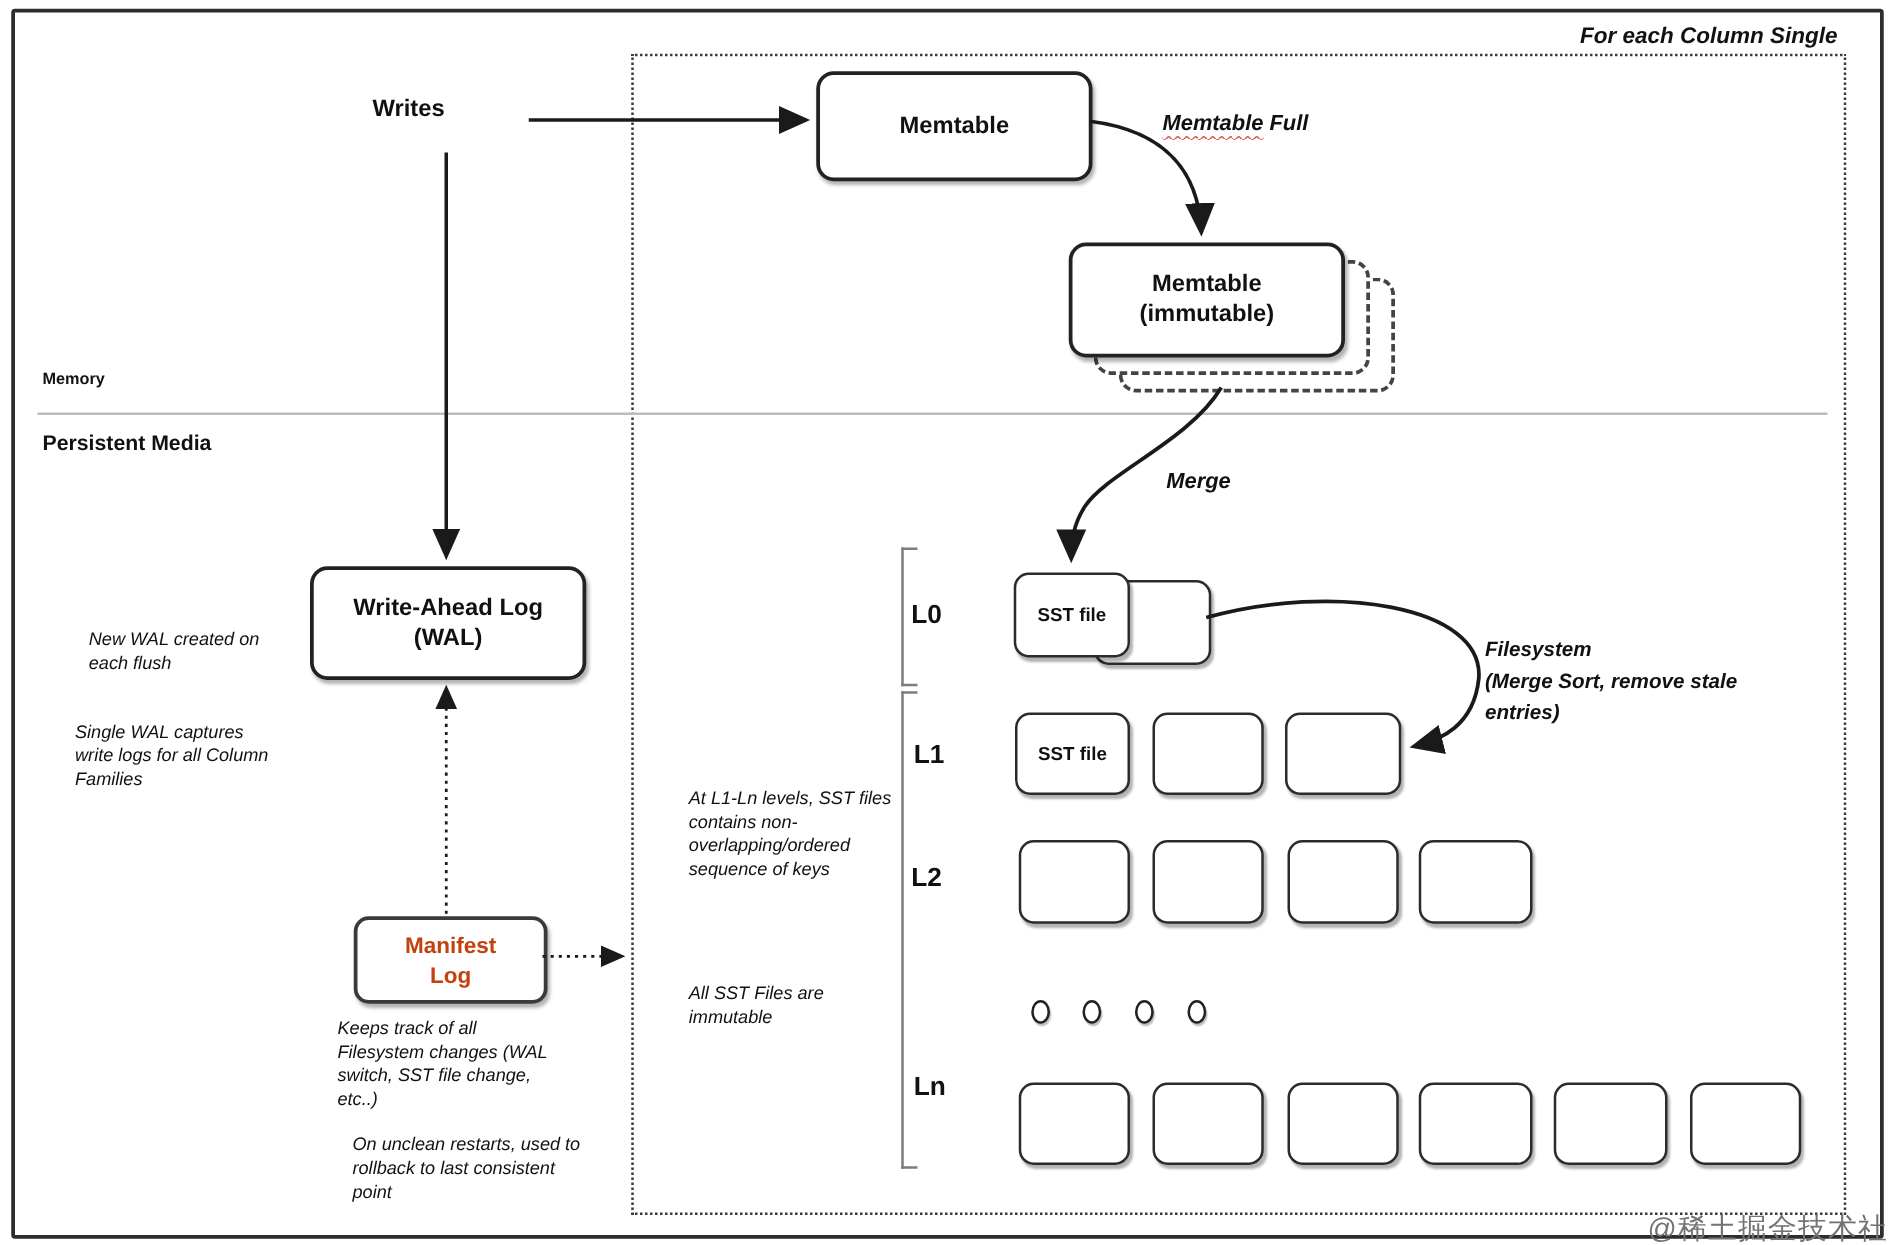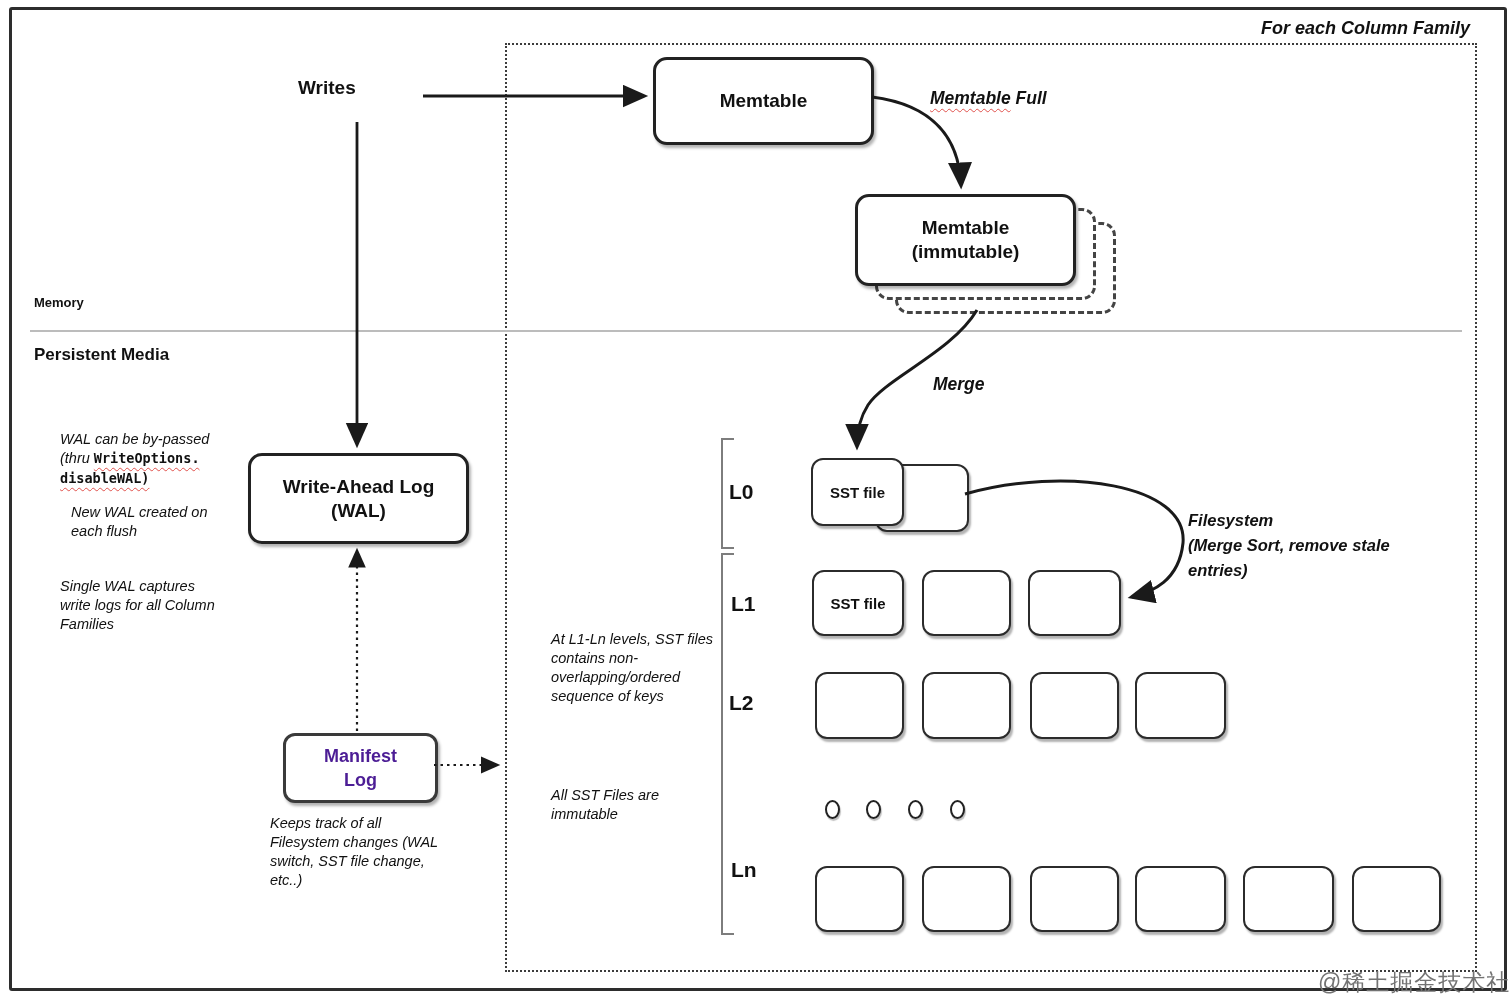--- a/index.html
+++ b/index.html
@@ -25,36 +25,36 @@
            border-bottom:2px solid #7d7d7d;width:11px;z-index:1;}
 
   .ital{position:absolute;font-style:italic;z-index:4;}
   .note{position:absolute;font-style:italic;font-size:14.5px;line-height:19px;z-index:4;white-space:nowrap;}
   .big-ital{font-size:17.5px;font-weight:600;}
   .squiggle{text-decoration:underline;text-decoration-style:wavy;text-decoration-color:#e0524d;
             text-decoration-thickness:1px;text-underline-offset:4px;}
   .code{font-family:"DejaVu Sans Mono",monospace;font-weight:700;font-style:normal;font-size:13.5px;}
 
   .bold-label{position:absolute;font-weight:700;z-index:4;}
-  #manifest-box{color:#4c1d95;border-color:#3a3a3a;font-size:18px;line-height:24px;border-radius:12px;}
+  #manifest-box{color:#c2410c;border-color:#3a3a3a;font-size:18px;line-height:24px;border-radius:12px;}
   .dot{position:absolute;width:11px;height:15px;border:2.5px solid #222;border-radius:50%;
        background:#fff;box-shadow:1px 2px 1px rgba(0,0,0,0.25);z-index:2;}
   #watermark{position:absolute;left:1318px;top:967px;font-size:23px;color:#737373;letter-spacing:1px;z-index:4;}
   #arrow-layer{position:absolute;left:0;top:0;width:1512px;height:996px;z-index:3;pointer-events:none;}
 </style>
 </head>
 <body>
 
 <div id="canvas">
 
   <div id="outer-border" class="abs"></div>
   <div id="cf-dashed-box" class="abs"></div>
   <div id="mem-divider" class="abs"></div>
 
-  <div class="ital big-ital" style="left:1150px;top:18px;width:320px;text-align:right;font-size:18px;">For each Column Family</div>
+  <div class="ital big-ital" style="left:1150px;top:18px;width:320px;text-align:right;font-size:18px;">For each Column Single</div>
   <div class="bold-label" style="left:298px;top:77px;font-size:19px;">Writes</div>
   <div class="bold-label" style="left:34px;top:295px;font-size:13px;">Memory</div>
   <div class="bold-label" style="left:34px;top:345px;font-size:17px;">Persistent Media</div>
 
   <div class="node" style="left:653px;top:57px;width:215px;height:82px;">
     <div>Memtable</div>
   </div>
 
   <div class="node dashed" style="left:895px;top:222px;width:215px;height:86px;"></div>
   <div class="node dashed" style="left:875px;top:208px;width:215px;height:86px;"></div>
@@ -65,44 +65,44 @@
 
   <div class="ital big-ital" style="left:930px;top:88px;"><span class="squiggle">Memtable</span><span> Full</span></div>
 
   <div class="ital big-ital" style="left:933px;top:374px;">Merge</div>
 
   <div class="node" style="left:248px;top:453px;width:215px;height:85px;">
     <div>Write-Ahead Log</div>
     <div>(WAL)</div>
   </div>
 
-  <div class="note" style="left:60px;top:430px;">
-    <div>WAL can be by-passed</div>
-    <div><span>(thru </span><span class="code squiggle">WriteOptions.</span></div>
-    <div class="code squiggle" style="line-height:20px;">disableWAL)</div>
-  </div>
   <div class="note" style="left:60px;top:503px;margin-left:11px;">
     <div>New WAL created on</div>
     <div>each flush</div>
   </div>
   <div class="note" style="left:60px;top:577px;">
     <div>Single WAL captures</div>
     <div>write logs for all Column</div>
     <div>Families</div>
   </div>
 
   <div class="node" id="manifest-box" style="left:283px;top:733px;width:149px;height:64px;">
     <div>Manifest</div>
     <div>Log</div>
   </div>
   <div class="note" style="left:270px;top:814px;">
     <div>Keeps track of all</div>
     <div>Filesystem changes (WAL</div>
     <div>switch, SST file change,</div>
     <div>etc..)</div>
+  </div>
+  <div class="note" style="left:282px;top:907px;">
+    <div>On unclean restarts, used to</div>
+    <div>rollback to last consistent</div>
+    <div>point</div>
   </div>
 
   <div class="note" style="left:551px;top:630px;">
     <div>At L1-Ln levels, SST files</div>
     <div>contains non-</div>
     <div>overlapping/ordered</div>
     <div>sequence of keys</div>
   </div>
   <div class="note" style="left:551px;top:786px;">
     <div>All SST Files are</div>

